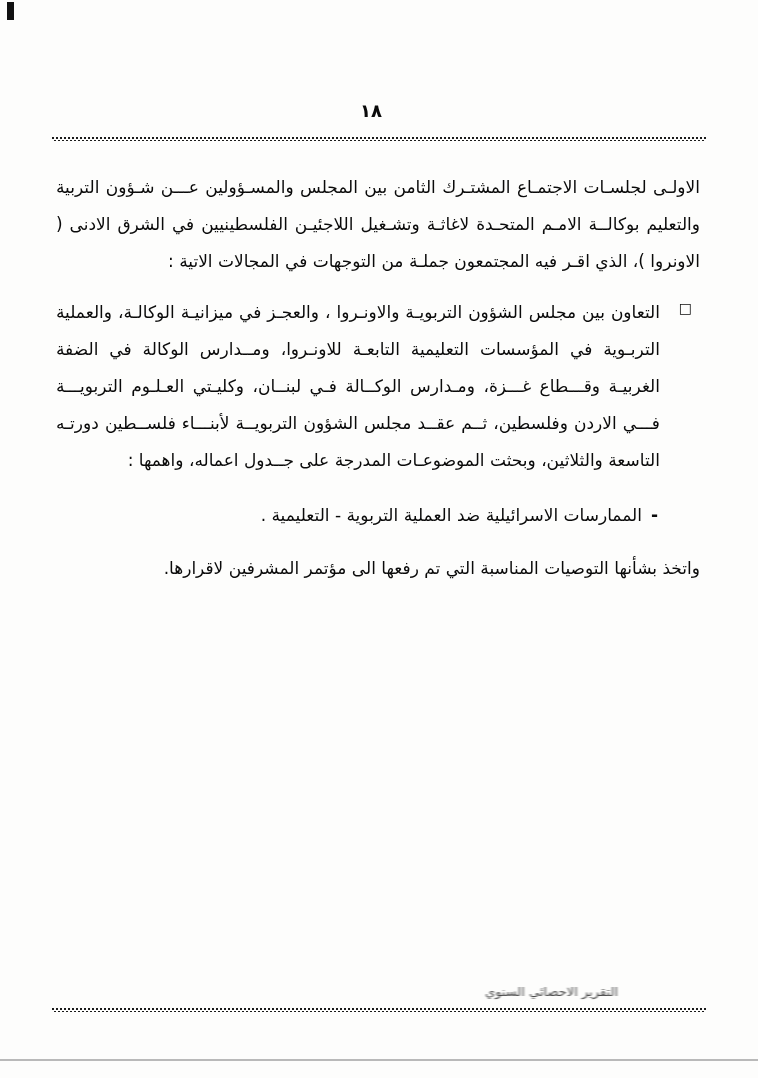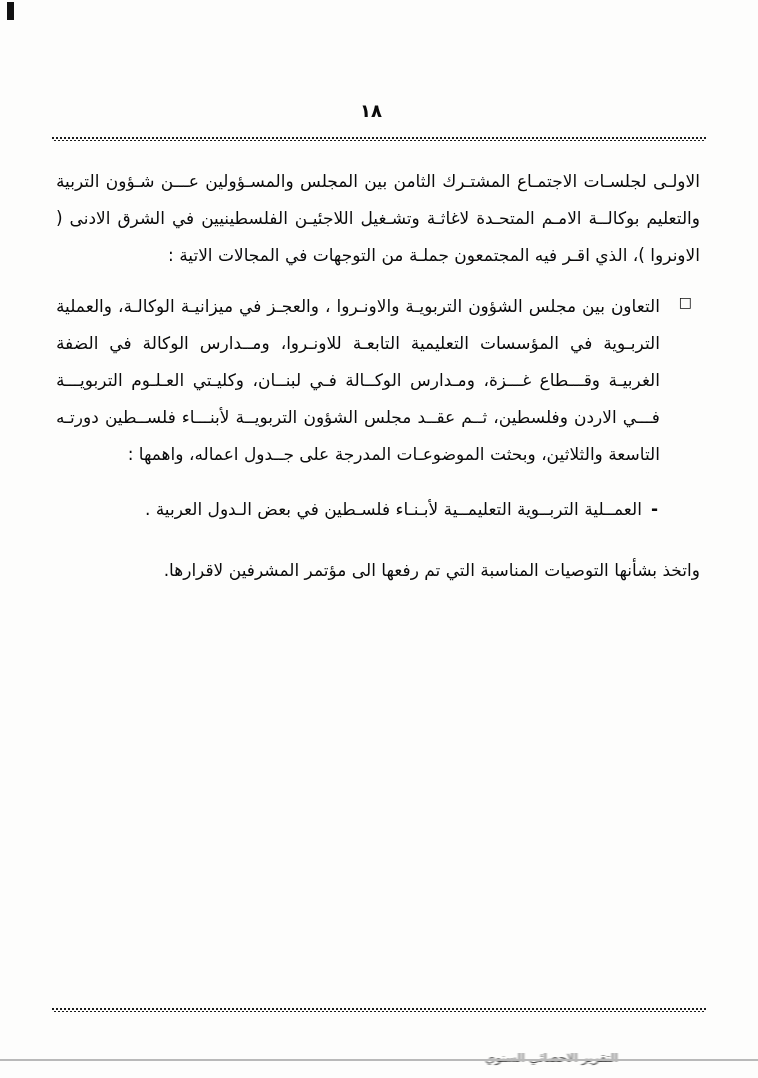--- a/index.html
+++ b/index.html
@@ -46,21 +46,21 @@
       repeating-linear-gradient(90deg, #1a1a1a 0 2px, transparent 2px 4px),
       repeating-linear-gradient(90deg, #1a1a1a 0 2px, transparent 2px 4px);
     background-size: 100% 2px, 100% 1px;
     background-position: 0 0, 2px 3px;
     background-repeat: no-repeat;
   }
   .rule-top    { top: 137px; }
   .rule-bottom { top: 1008px; }
   .content {
     position: absolute;
-    top: 163px;
+    top: 169px;
     right: 58px;
     left: 56px;
     font-size: 17px;
     line-height: 37px;
   }
   .para {
     margin: 0 0 14px 0;
     text-align: justify;
   }
   .bullet-item {
@@ -83,26 +83,26 @@
     text-indent: -40px;
     text-align: justify;
   }
   .dash-marker {
     display: inline-block;
     text-indent: 0;
     margin-left: 9px;
     font-weight: bold;
   }
   .closing {
-    margin-top: 24px;
+    margin-top: 16px;
     text-align: justify;
   }
   .footer-note {
     position: absolute;
-    top: 1050px;
+    top: 984px;
     right: 140px;
     font-size: 13px;
     color: #2a2a2a;
     filter: blur(0.8px);
     opacity: 0.85;
     transform: scaleY(0.95);
   }
   .scan-edge {
     position: absolute;
     left: 0;
@@ -126,24 +126,24 @@
   <div class="content">
 
     <p class="para">الاولـى لجلسـات الاجتمـاع المشتـرك الثامن بين المجلس والمسـؤولين عـــن شـؤون التربية والتعليم بوكالــة الامـم المتحـدة لاغاثـة وتشـغيل اللاجئيـن الفلسطينيين في الشرق الادنى ( الاونروا )، الذي اقـر فيه المجتمعون جملـة من التوجهات في المجالات الاتية :</p>
 
     <div class="bullet-item">
       <span class="bullet-marker">□</span>
       <span>التعاون بين  مجلس الشؤون التربويـة والاونـروا ، والعجـز في ميزانيـة الوكالـة، والعملية التربـوية في المؤسسات التعليمية التابعـة للاونـروا، ومــدارس الوكالة في الضفة الغربيـة وقـــطاع غـــزة، ومـدارس الوكــالة فـي لبنــان، وكليـتي العـلـوم التربويـــة فـــي الاردن وفلسطين، ثــم عقــد مجلس الشؤون التربويــة لأبنـــاء فلســطين دورتـه التاسعة والثلاثين، وبحثت الموضوعـات المدرجة على جــدول اعماله، واهمها :</span>
     </div>
 
 
+    <p class="dash-item">
+      <span class="dash-marker">-</span><span>الممارسات الاسرائيلية ضد العملية التربوية - التعليمية .</span>
+    </p>
 
-    <p class="dash-item">
-      <span class="dash-marker">-</span><span>العمــلية التربــوية التعليمــية لأبـنـاء فلسـطين في بعض الـدول العربية .</span>
-    </p>
 
 
     <p class="para closing">واتخذ بشأنها التوصيات المناسبة التي تم  رفعها الى مؤتمر المشرفين لاقرارها.</p>
 
   </div>
 
   <div class="dotted-rule rule-bottom"></div>
 
   <div class="footer-note">التقرير الاحصائي السنوي</div>
 

